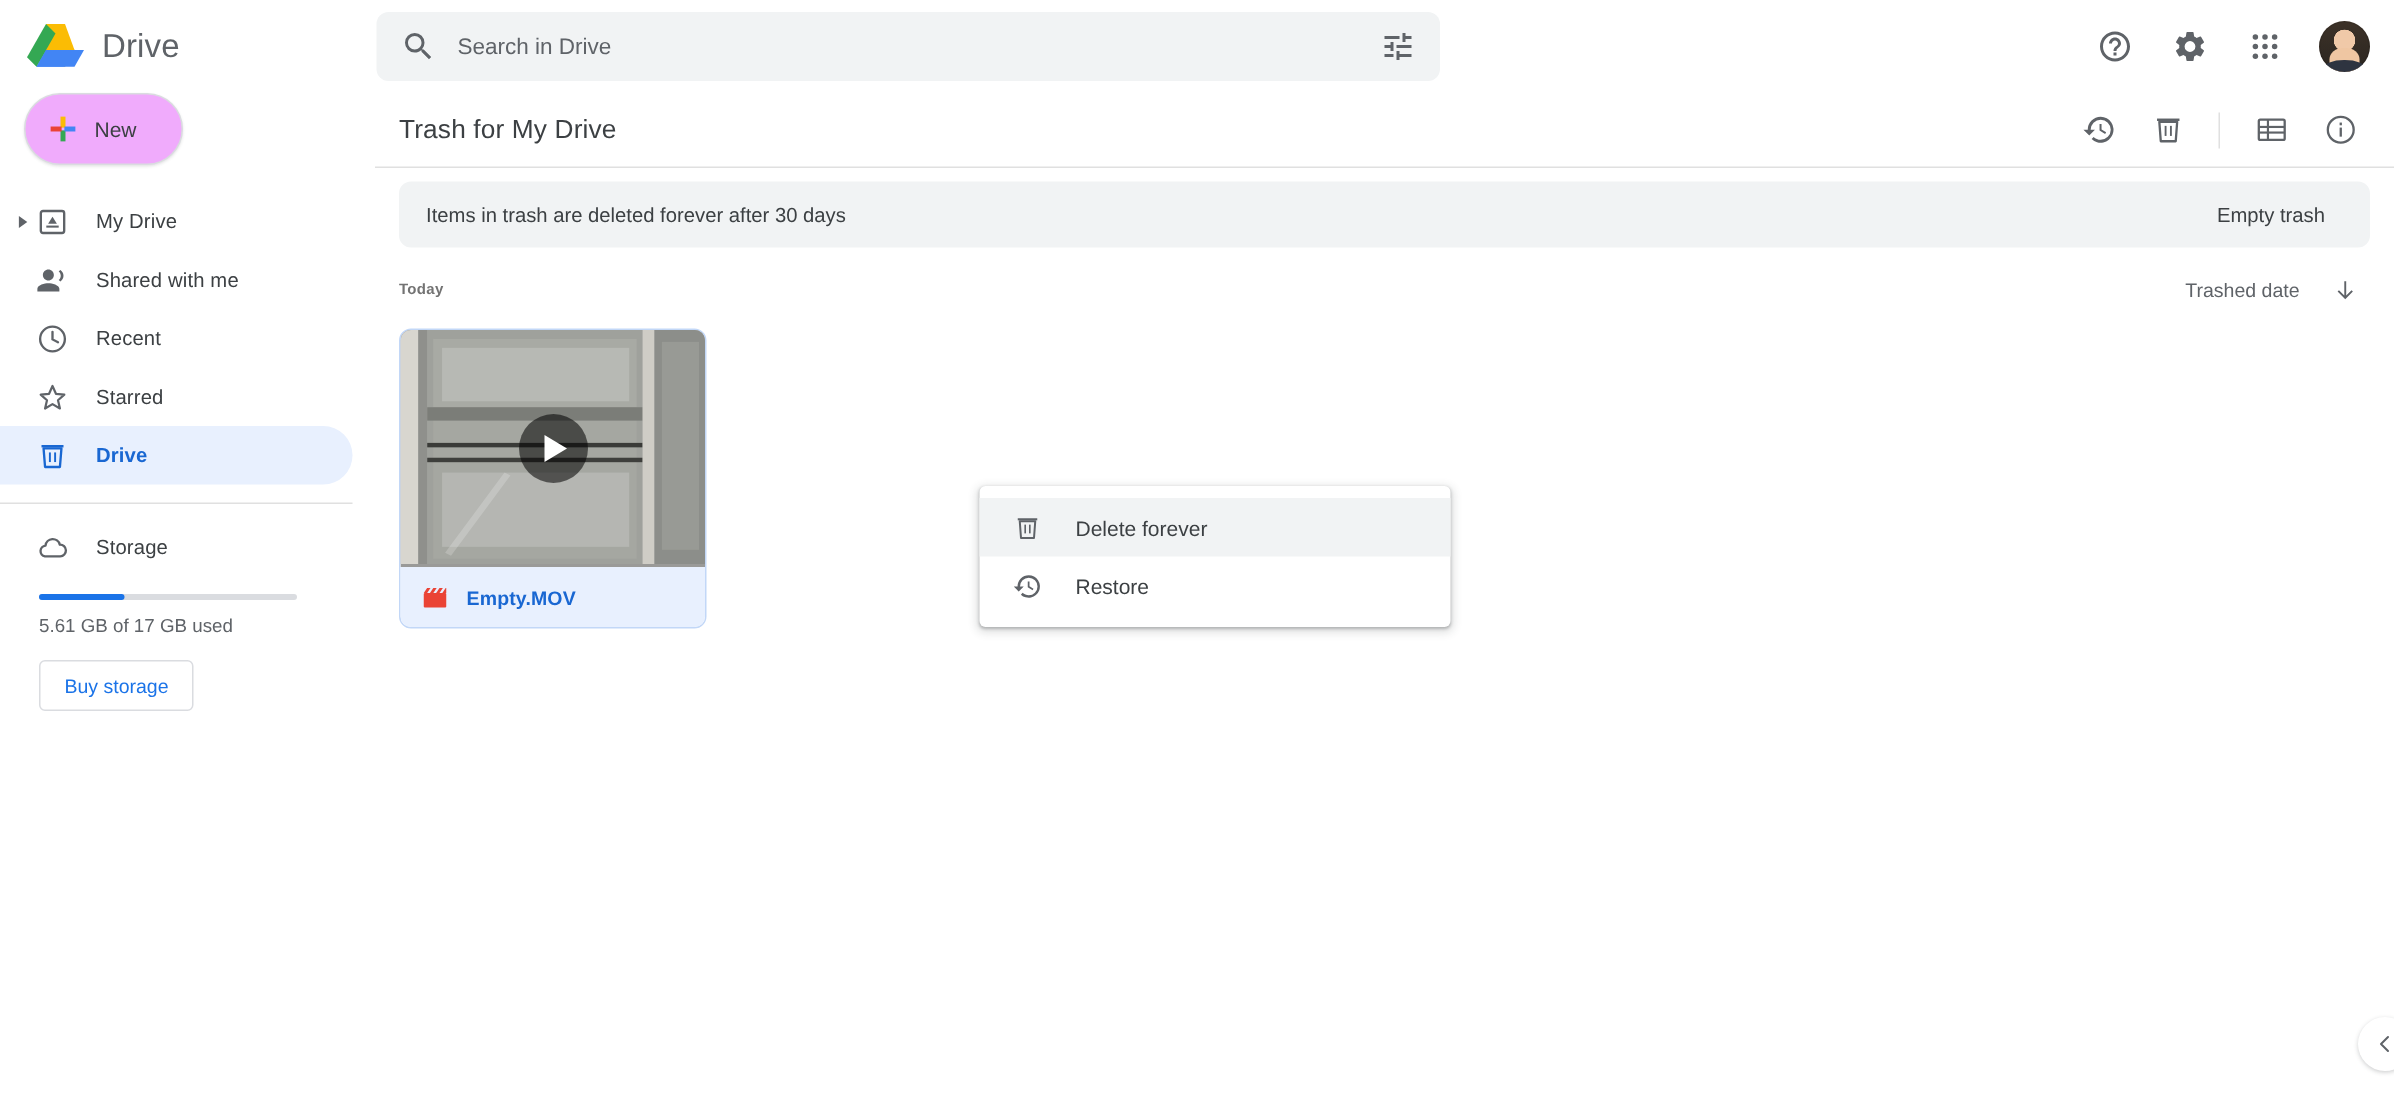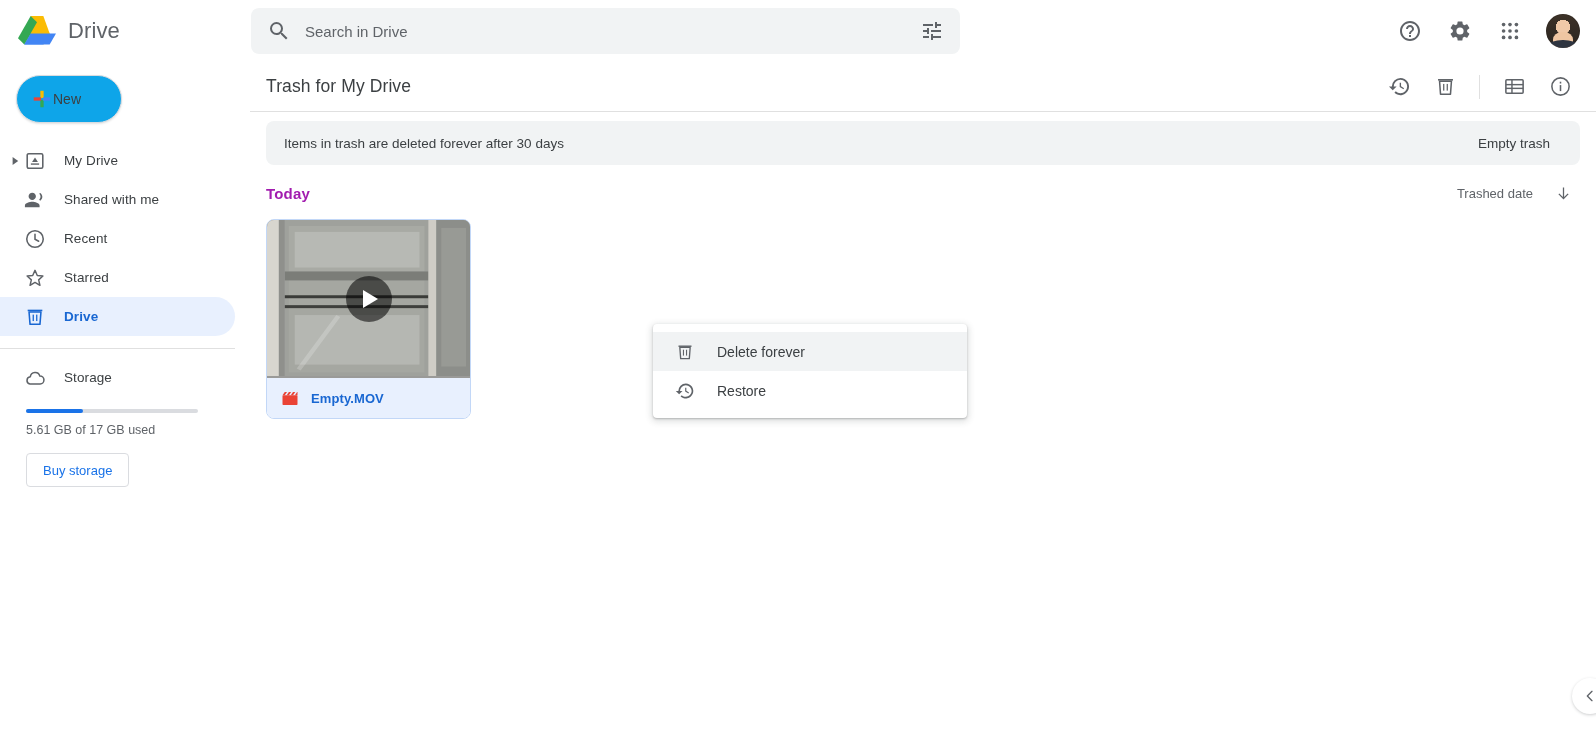--- a/index.html
+++ b/index.html
@@ -61,23 +61,23 @@
     content: ""; position: absolute; left: 8%; top: 76%; width: 84%; height: 34%;
     border-radius: 48% 48% 0 0; background: #2e3440;
   }
 
   
   .sidebar {
     position: absolute; left: 0; top: 62px; width: 250px; height: 670px;
     background: #fff;
   }
   .new-btn {
-    margin: 13px 0 0 16px; width: 106px; height: 48px;
-    border: 1px solid #dadce0; border-radius: 24px; background: #0ea5e9;
-    display: flex; align-items: center; gap: 0; padding-left: 14px;
+    margin: 0 0 0 16px; width: 106px; height: 48px;
+    border: 1px solid #dadce0; border-radius: 24px; background: #f0abfc;
+    display: flex; align-items: center; gap: 10px; padding-left: 14px;
     cursor: pointer; box-shadow: 0 1px 2px rgba(60,64,67,.15);
   }
   .new-label { font-size: 14px; color: #3c4043; }
   .plus-ico { width: 22px; height: 22px; flex: none; }
 
   .nav { margin-top: 18px; }
   .nav-item {
     position: relative; height: 39px; display: flex; align-items: center;
     border-radius: 0 20px 20px 0; cursor: pointer; padding-left: 24px;
     width: 235px; gap: 0;
@@ -123,21 +123,21 @@
   .banner-text { font-size: 13.5px; color: #3c4043; }
   .empty-trash {
     margin-left: auto; font-size: 13.5px; color: #3c4043;
     cursor: pointer; padding: 8px 12px; border-radius: 4px; background: transparent; border: none;
     font-family: "Liberation Sans", sans-serif;
   }
 
   .section-bar {
     margin: 14px 16px 0 16px; height: 28px; display: flex; align-items: center;
   }
-  .section-title { font-size: 15px; color: #a21caf; font-weight: bold; letter-spacing: .2px; }
+  .section-title { font-size: 10px; color: #737373; font-weight: bold; letter-spacing: .2px; }
   .sort-ctl {
     margin-left: auto; display: flex; align-items: center; gap: 22px;
     cursor: pointer; padding: 4px 8px; border-radius: 4px;
   }
   .sort-label { font-size: 13px; color: #5f6368; }
 
   
   .grid { margin: 12px 16px 0 16px; display: flex; flex-wrap: wrap; gap: 16px; }
   .card {
     width: 205px; height: 200px; border-radius: 8px; overflow: hidden;

